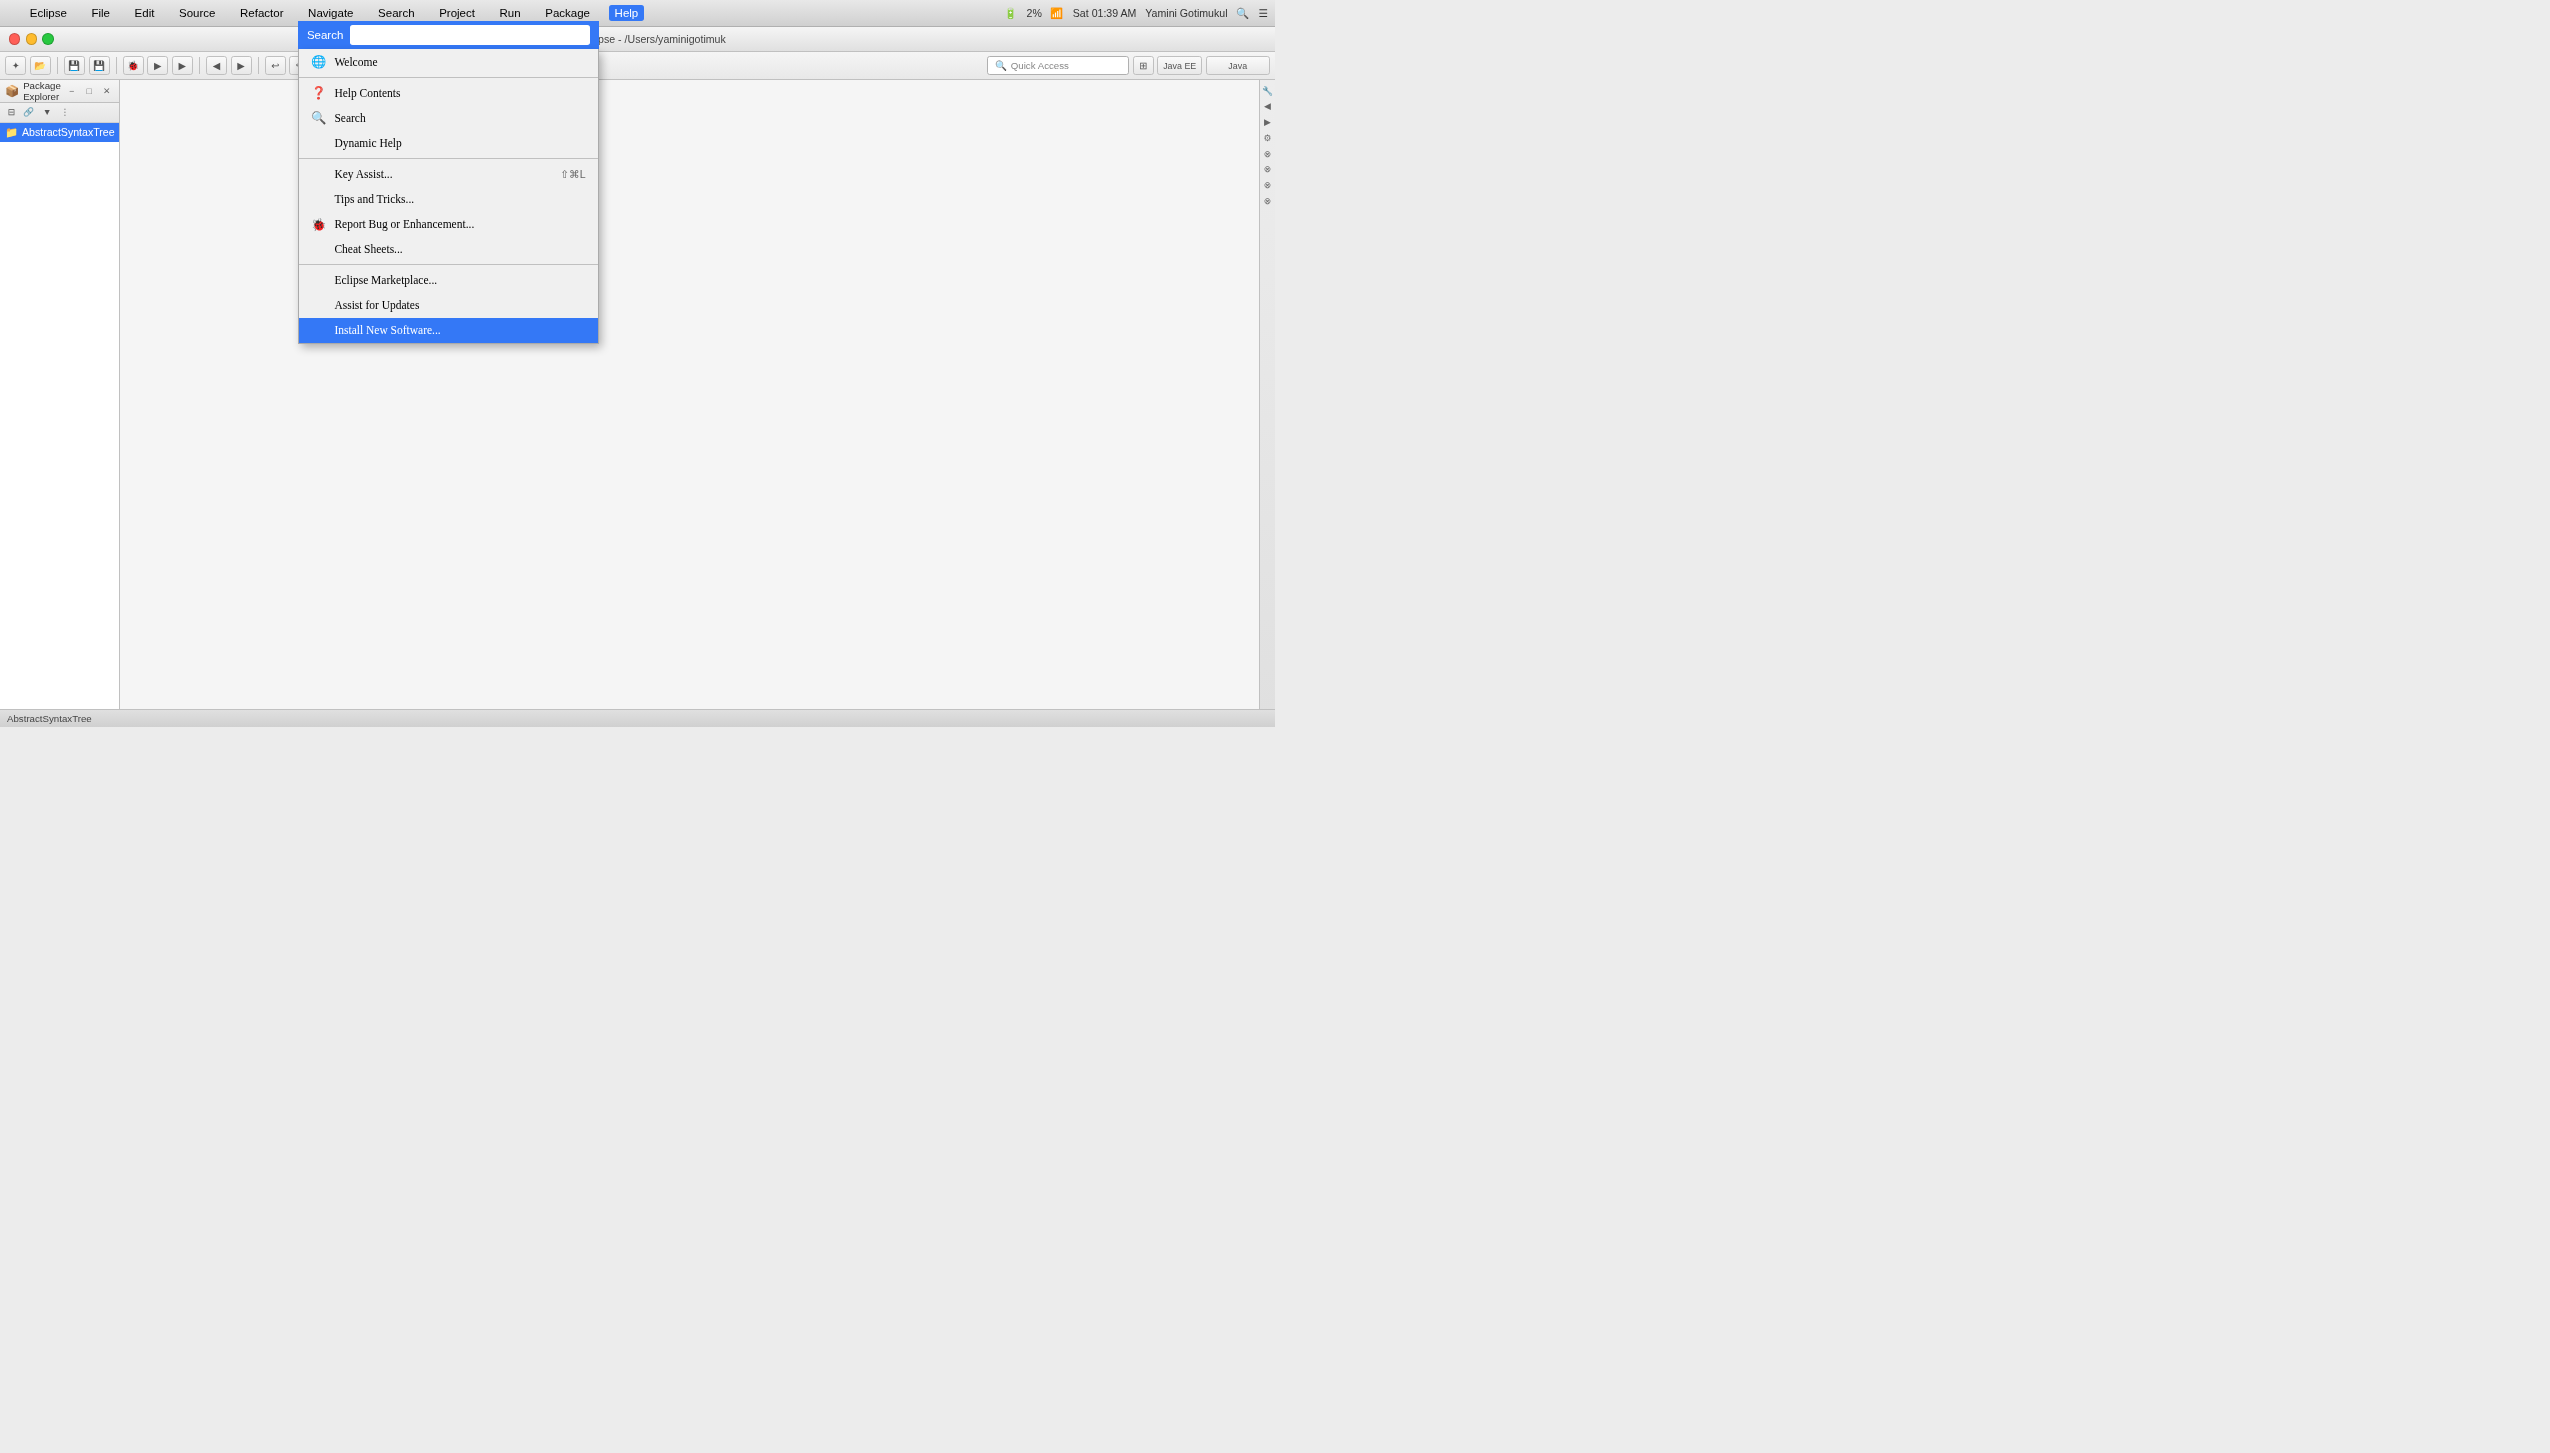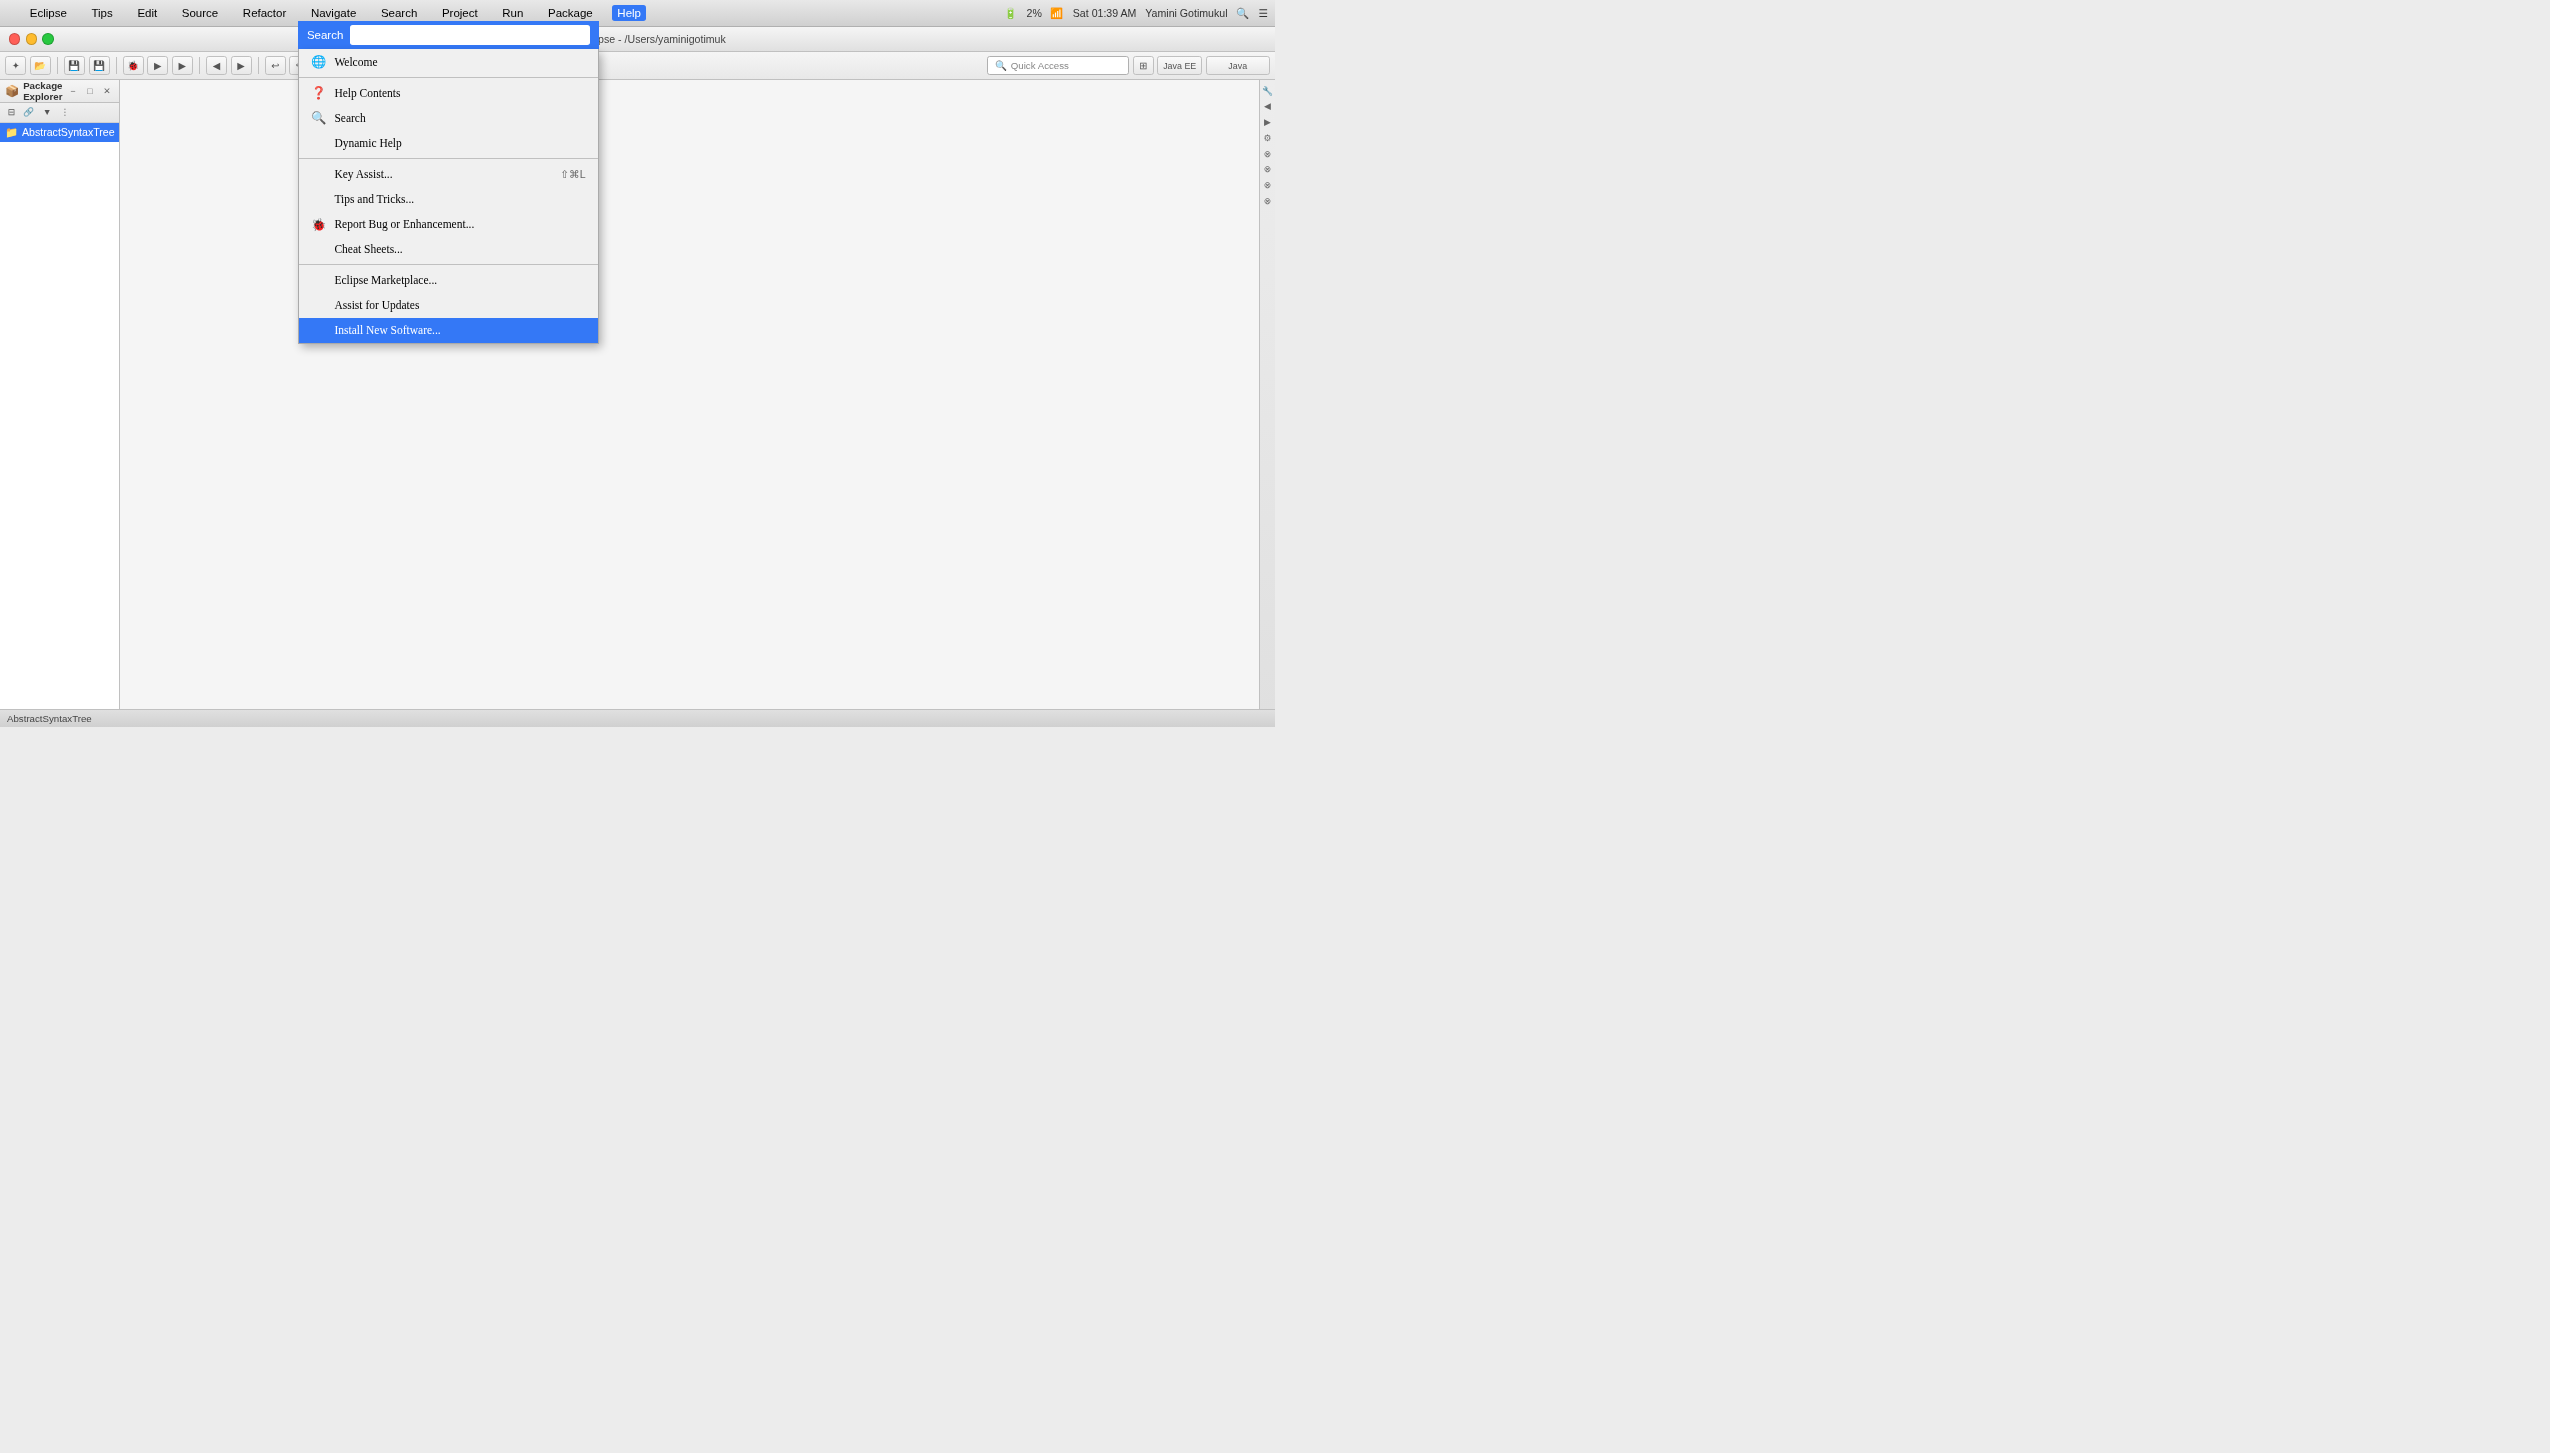--- a/index.html
+++ b/index.html
@@ -148,21 +148,21 @@
       height: 23px;
       background: linear-gradient(to bottom, #F5F5F5, #E8E8E8);
       border-bottom: 0.9px solid #C0C0C0;
       display: flex;
       align-items: center;
       padding: 0 5.3px;
       gap: 3.5px;
     }
     .panel-title {
       font-size: 9.7px;
-      font-weight: bold;
+      font-weight: normal;
       color: #333;
       flex: 1;
     }
     .panel-icon-btn {
       width: 14px;
       height: 14px;
       display: flex;
       align-items: center;
       justify-content: center;
       cursor: pointer;
@@ -334,21 +334,21 @@
       color: #666;
     }
   </style>
 </head>
 <body>
 
 <div class="menu-bar">
   <div class="menu-bar-left">
     <span class="apple-logo"></span>
     <span class="menu-item">Eclipse</span>
-    <span class="menu-item">Tips</span>
+    <span class="menu-item">File</span>
     <span class="menu-item">Edit</span>
     <span class="menu-item">Source</span>
     <span class="menu-item">Refactor</span>
     <span class="menu-item">Navigate</span>
     <span class="menu-item">Search</span>
     <span class="menu-item">Project</span>
     <span class="menu-item">Run</span>
     <span class="menu-item">Package</span>
     <span class="menu-item active">Help</span>
   </div>

